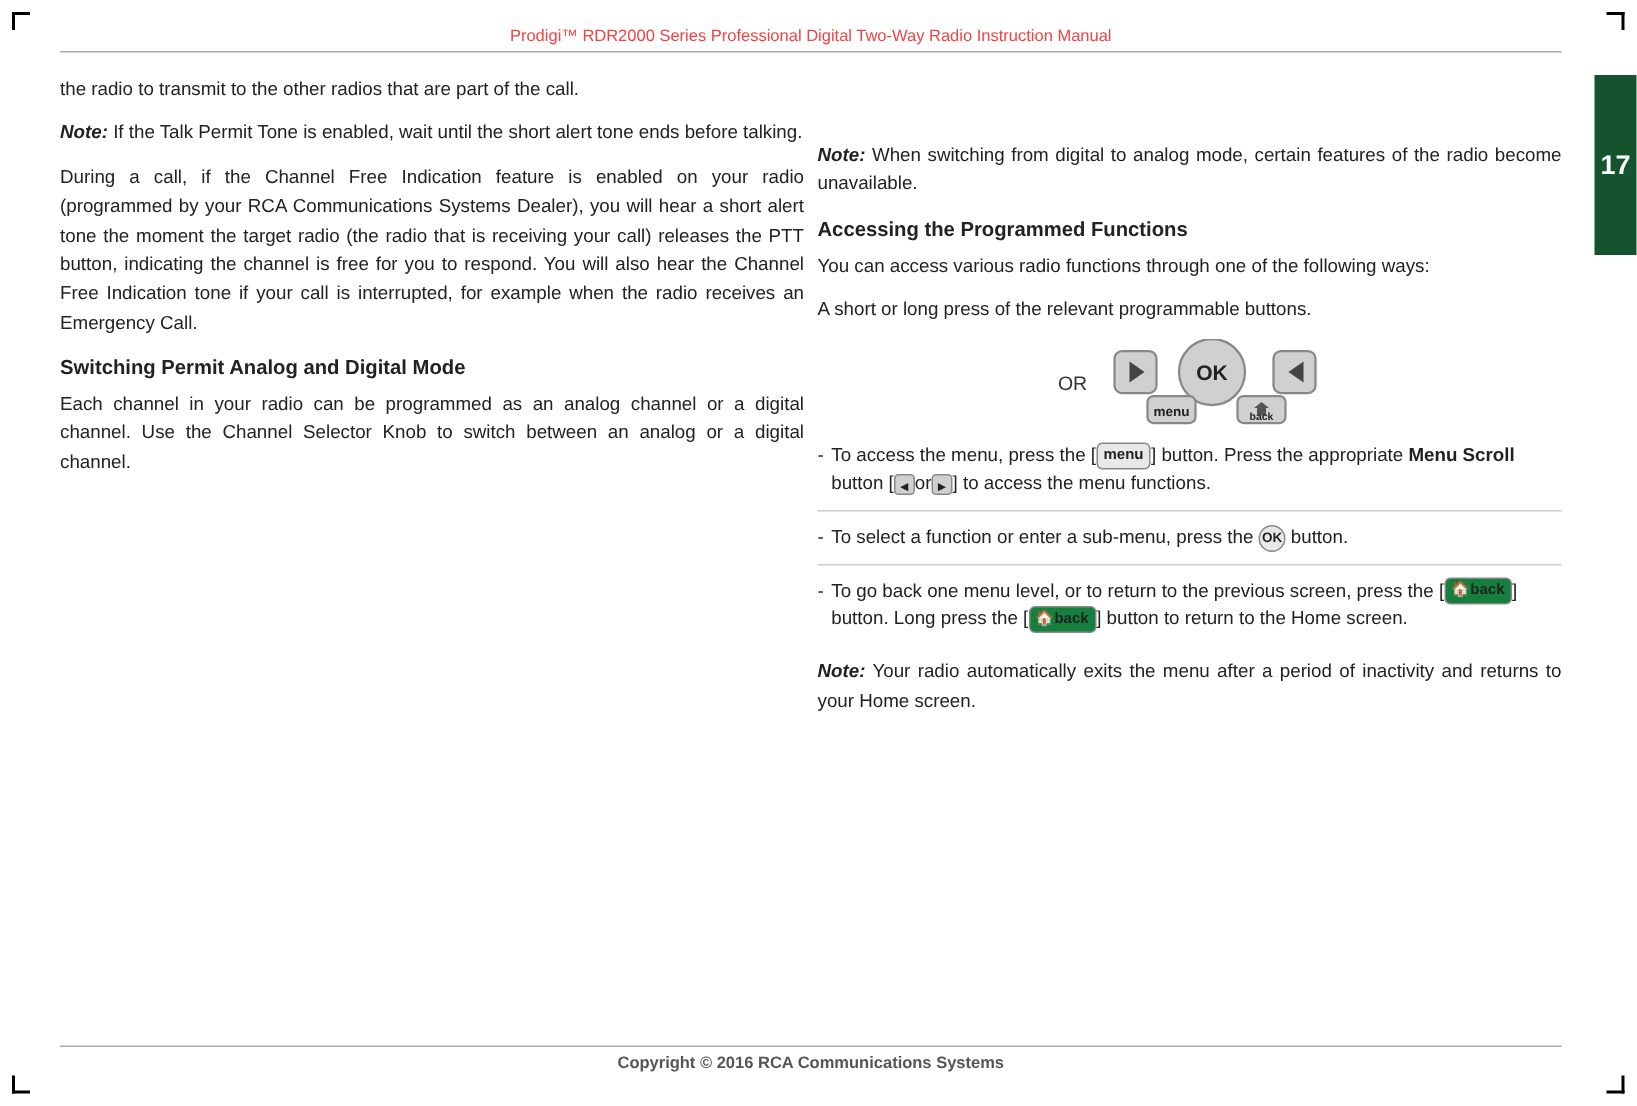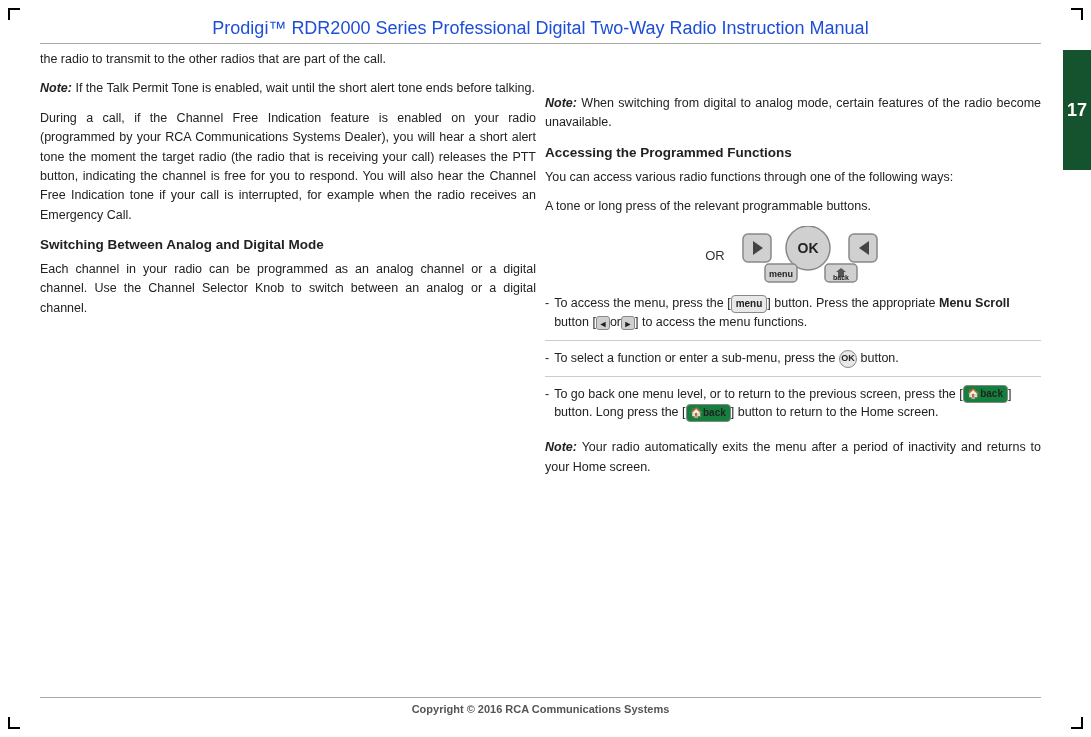--- a/index.html
+++ b/index.html
@@ -56,22 +56,22 @@
       top: 18px;
       left: 40px;
       right: 50px;
       display: flex;
       align-items: center;
       justify-content: center;
       border-bottom: 1px solid #aaa;
       padding-bottom: 4px;
     }
     .header-title {
-      font-size: 18px;
-      color: #1d4ed8;
+      font-size: 11px;
+      color: #ef4444;
       text-align: center;
     }
 
     
     .footer {
       position: absolute;
       bottom: 22px;
       left: 40px;
       right: 50px;
       text-align: center;
@@ -228,39 +228,39 @@
 
       <div class="text-block">
         <span class="note-label">Note:</span><span> If the Talk Permit Tone is enabled, wait until the short alert tone ends before talking.</span>
       </div>
 
       <div class="text-block">
         <span>During a call, if the Channel Free Indication feature is enabled on your radio (programmed by your RCA Communications Systems Dealer), you will hear a short alert tone the moment the target radio (the radio that is receiving your call) releases the PTT button, indicating the channel is free for you to respond. You will also hear the Channel Free Indication tone if your call is interrupted, for example when the radio receives an Emergency Call.</span>
       </div>
 
       <div class="text-block">
-        <p class="section-heading">Switching Between Analog and Digital Mode</p>
+        <p class="section-heading">Switching Permit Analog and Digital Mode</p>
         <span>Each channel in your radio can be programmed as an analog channel or a digital channel. Use the Channel Selector Knob to switch between an analog or a digital channel.</span>
       </div>
 
     </div>
 
     <div class="col-right">
 
       <div class="text-block">
         <span class="note-label">Note:</span><span> When switching from digital to analog mode, certain features of the radio become unavailable.</span>
       </div>
 
       <div class="text-block">
         <p class="section-heading">Accessing the Programmed Functions</p>
         <span>You can access various radio functions through one of the following ways:</span>
       </div>
 
       <div class="text-block">
-        <span>A tone or long press of the relevant programmable buttons.</span>
+        <span>A short or long press of the relevant programmable buttons.</span>
       </div>
 
       <div class="button-graphic">
         <span class="or-label">OR</span>
 
         <svg width="140" height="60" viewBox="0 0 140 60">
 
           <rect x="2" y="8" width="28" height="28" rx="5" ry="5" fill="#d0d0d0" stroke="#888" stroke-width="1.5"></rect>
           <polygon points="22,22 12,15 12,29" fill="#444"></polygon>
 

